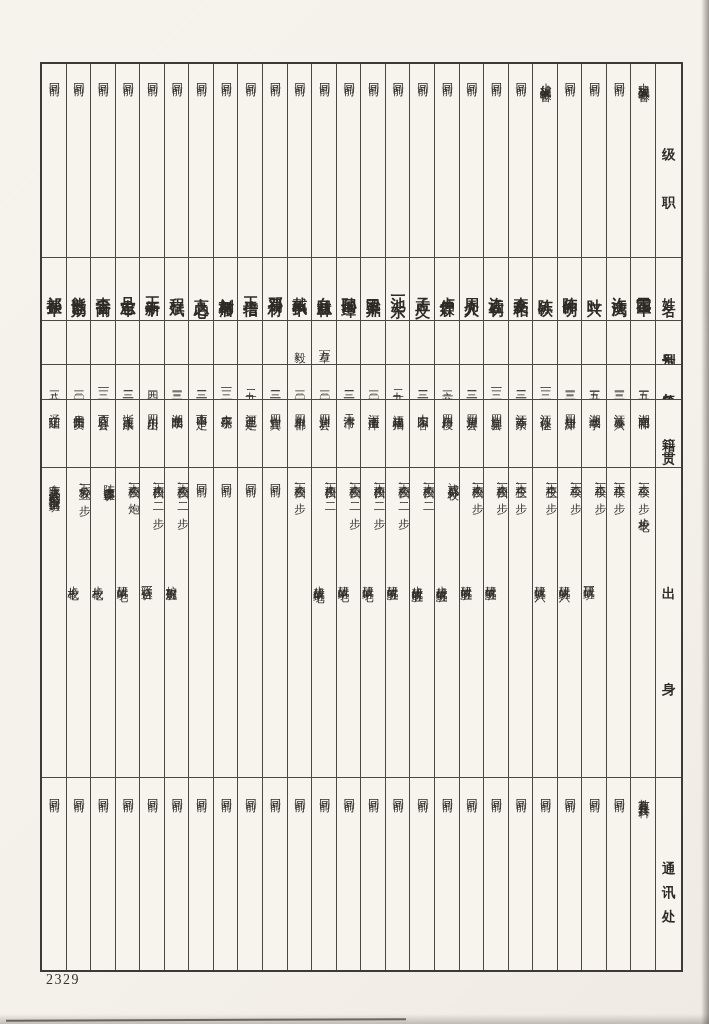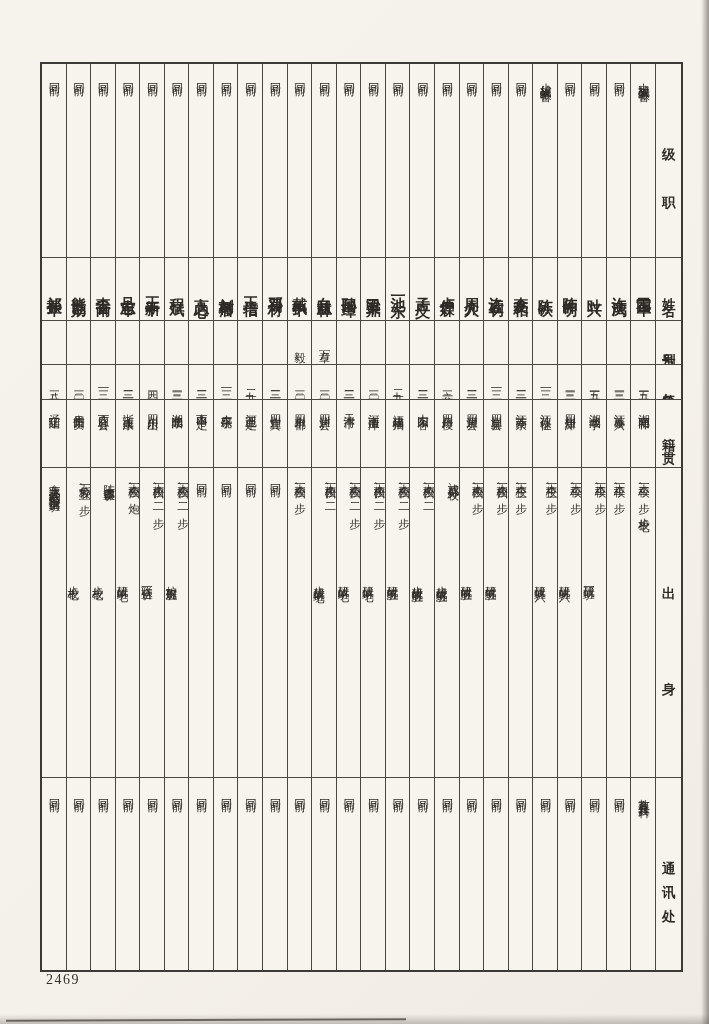--- a/index.html
+++ b/index.html
@@ -703,18 +703,18 @@
         </div>
         <div class="cell c-origin">
           <div class="vseg">东北讲武堂二七分校军训班二</div>
         </div>
         <div class="cell c-contact">
           <div class="vseg">同前</div>
         </div>
       </div>
     </div>
 
-  <div class="page-number">2469</div>
+  <div class="page-number">2329</div>
 
   <div class="edge-right"></div>
   <div class="edge-bottom"></div>
   <div class="bottom-streak"></div>
 </div>
 
 </body></html>

